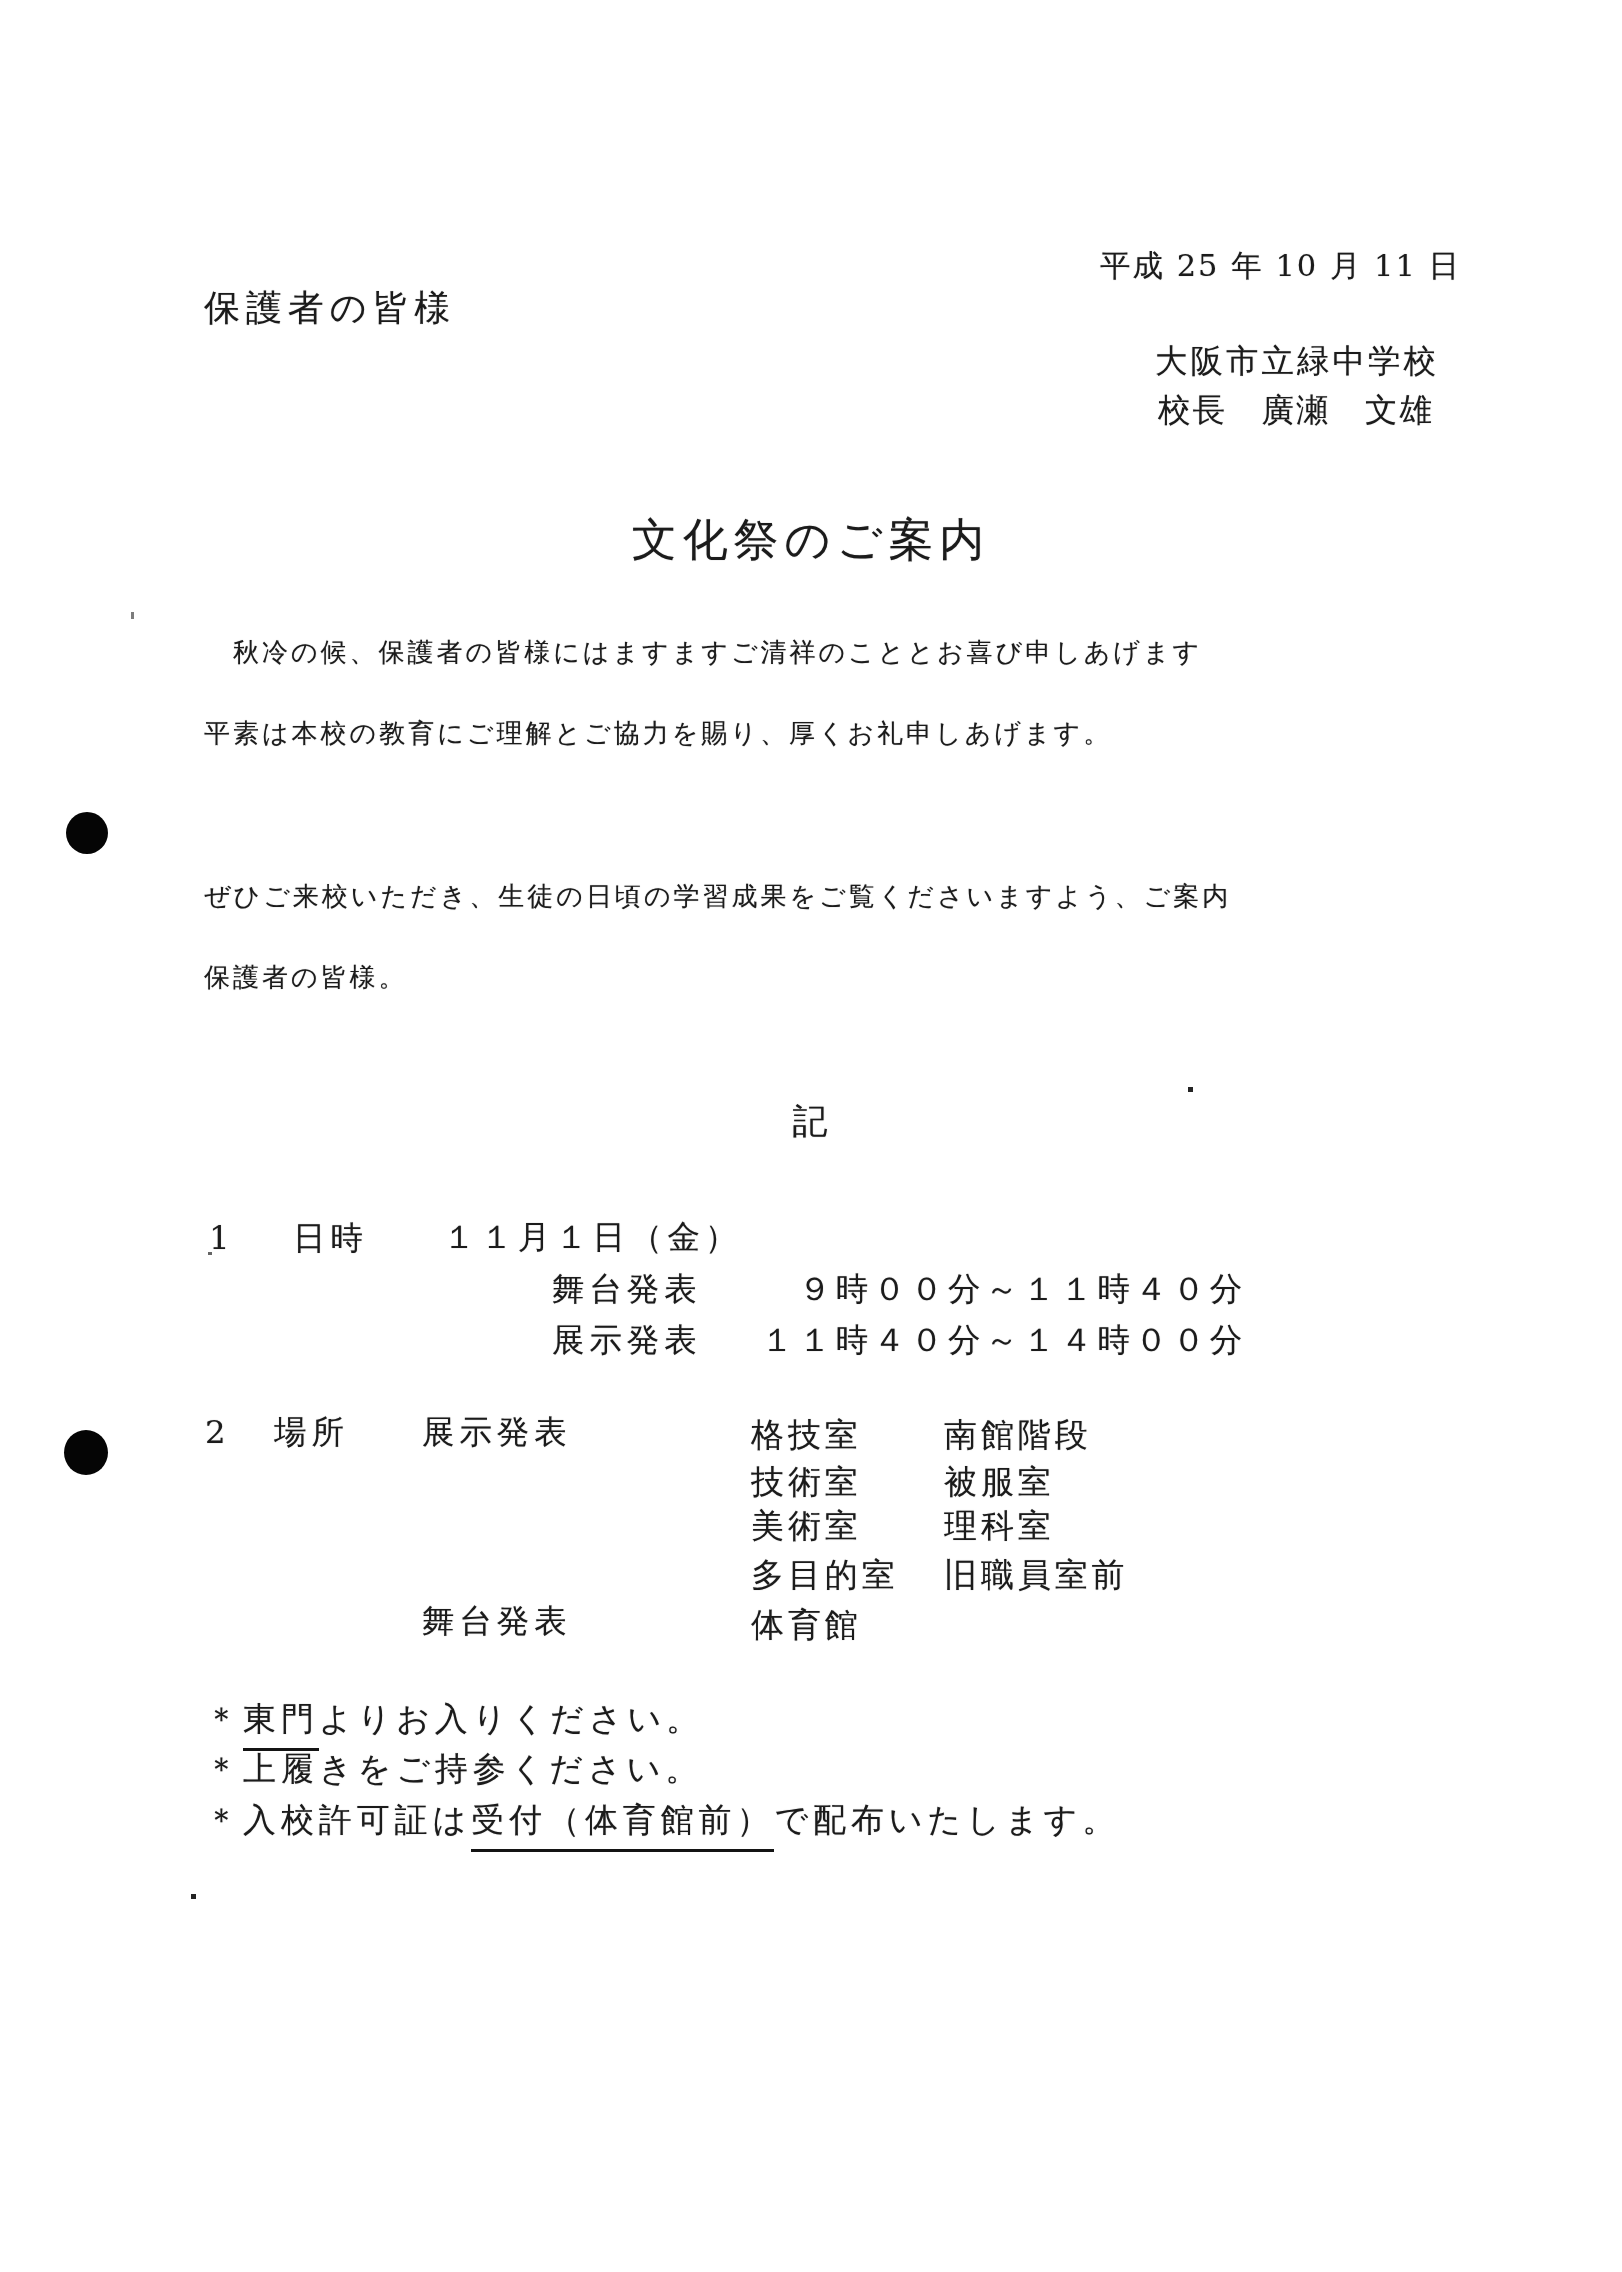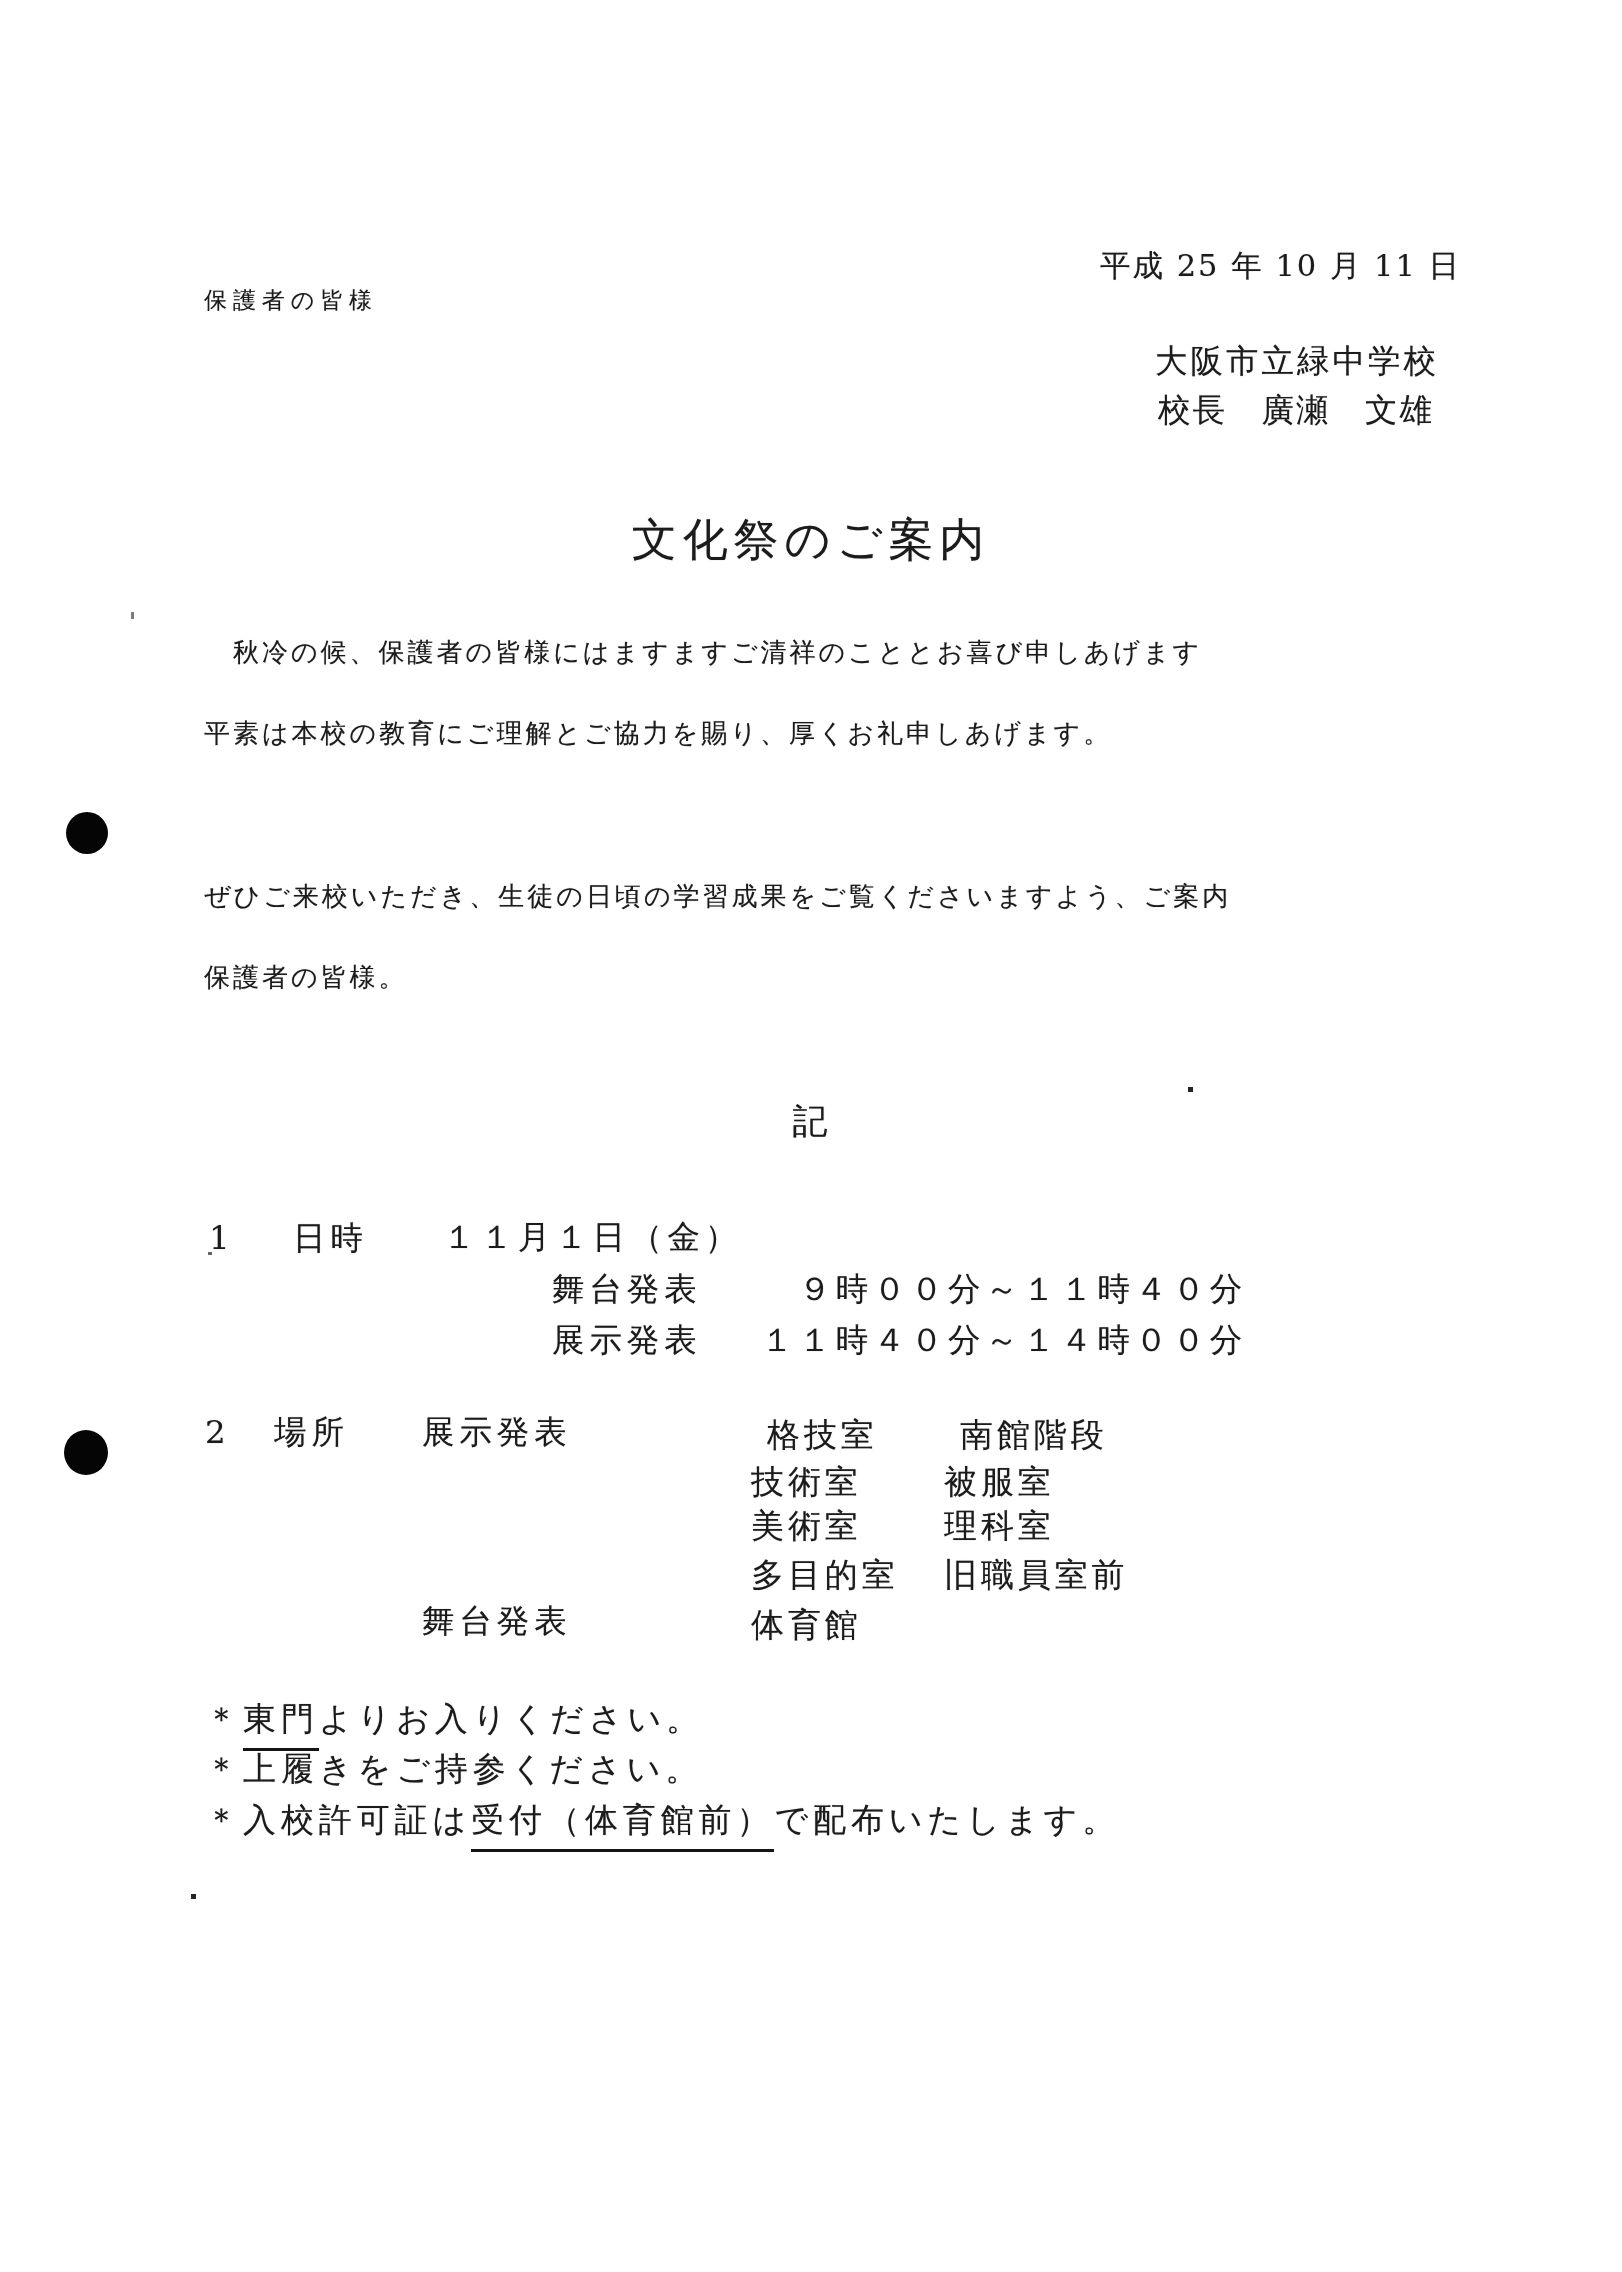--- a/index.html
+++ b/index.html
@@ -17,21 +17,21 @@
     color: #1b1b1b;
   }
   .t {
     position: absolute;
     line-height: 1.15;
     white-space: nowrap;
     text-shadow: 0 0 1px rgba(20,20,20,0.4);
   }
   
   .date      { left: 1100px; top: 248px;  font-size: 30.5px; letter-spacing: 2px; }
-  .recipient { left: 204px;  top: 287px;  font-size: 23px; letter-spacing: 5.9px; }
+  .recipient { left: 204px;  top: 287px;  font-size: 36px; letter-spacing: 5.9px; }
   .school    { left: 1155px; top: 343px;  font-size: 32.5px; letter-spacing: 3px; }
   .principal { left: 1158px; top: 392px;  font-size: 32.5px; letter-spacing: 2px; }
   
   .title {
     left: 0; right: 0; top: 514px;
     text-align: center;
     font-size: 45px;
     letter-spacing: 5.9px;
     font-weight: normal;
     margin: 0;
@@ -54,21 +54,21 @@
   .s1r1-time  { left: 761px; top: 1271px; }
   .s1r2-label { left: 552px; top: 1322px; }
   .s1r2-time  { left: 761px; top: 1322px; }
   
   .s2-no      { left: 205px; top: 1414px; }
   .s2-label   { left: 274px; top: 1414px; }
   .s2-exhibit { left: 422px; top: 1414px; }
   .room { font-size: 33px; letter-spacing: 3.9px; }
   .rc1 { left: 751px; }
   .rc2 { left: 944px; }
-  .rr1 { top: 1416px; margin-left: 16px; }
+  .rr1 { top: 1416px; }
   .rr2 { top: 1463px; }
   .rr3 { top: 1507px; }
   .rr4 { top: 1556px; }
   .s2-stage-label { left: 422px; top: 1603px; }
   .s2-stage-room  { left: 751px; top: 1606px; }
   
   .note { font-size: 33px; letter-spacing: 4.9px; }
   .n1 { top: 1700px; }
   .n2 { top: 1750px; }
   .n3 { top: 1801px; }

